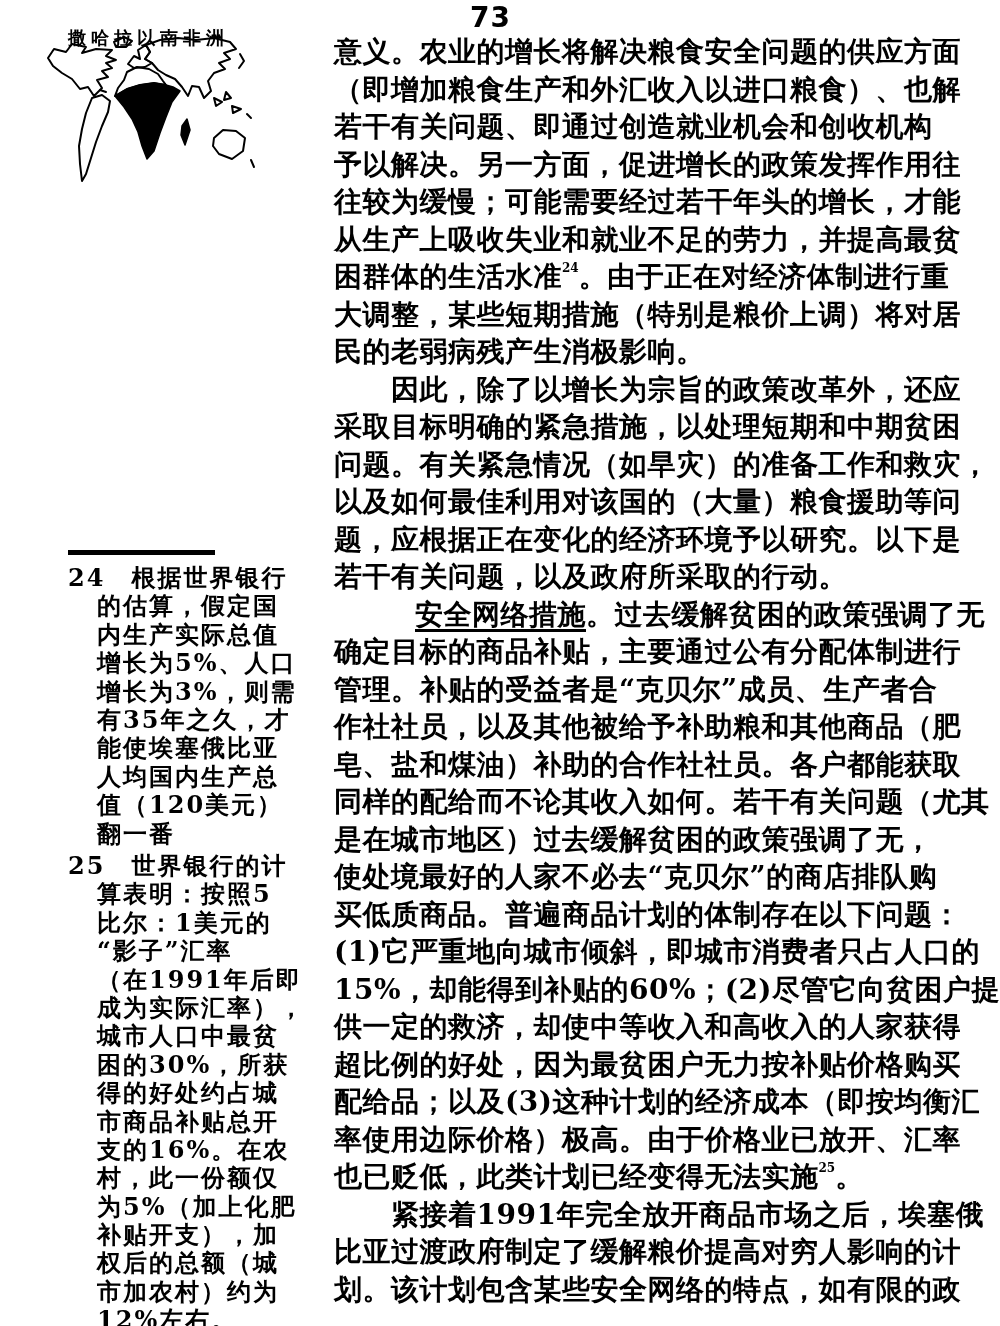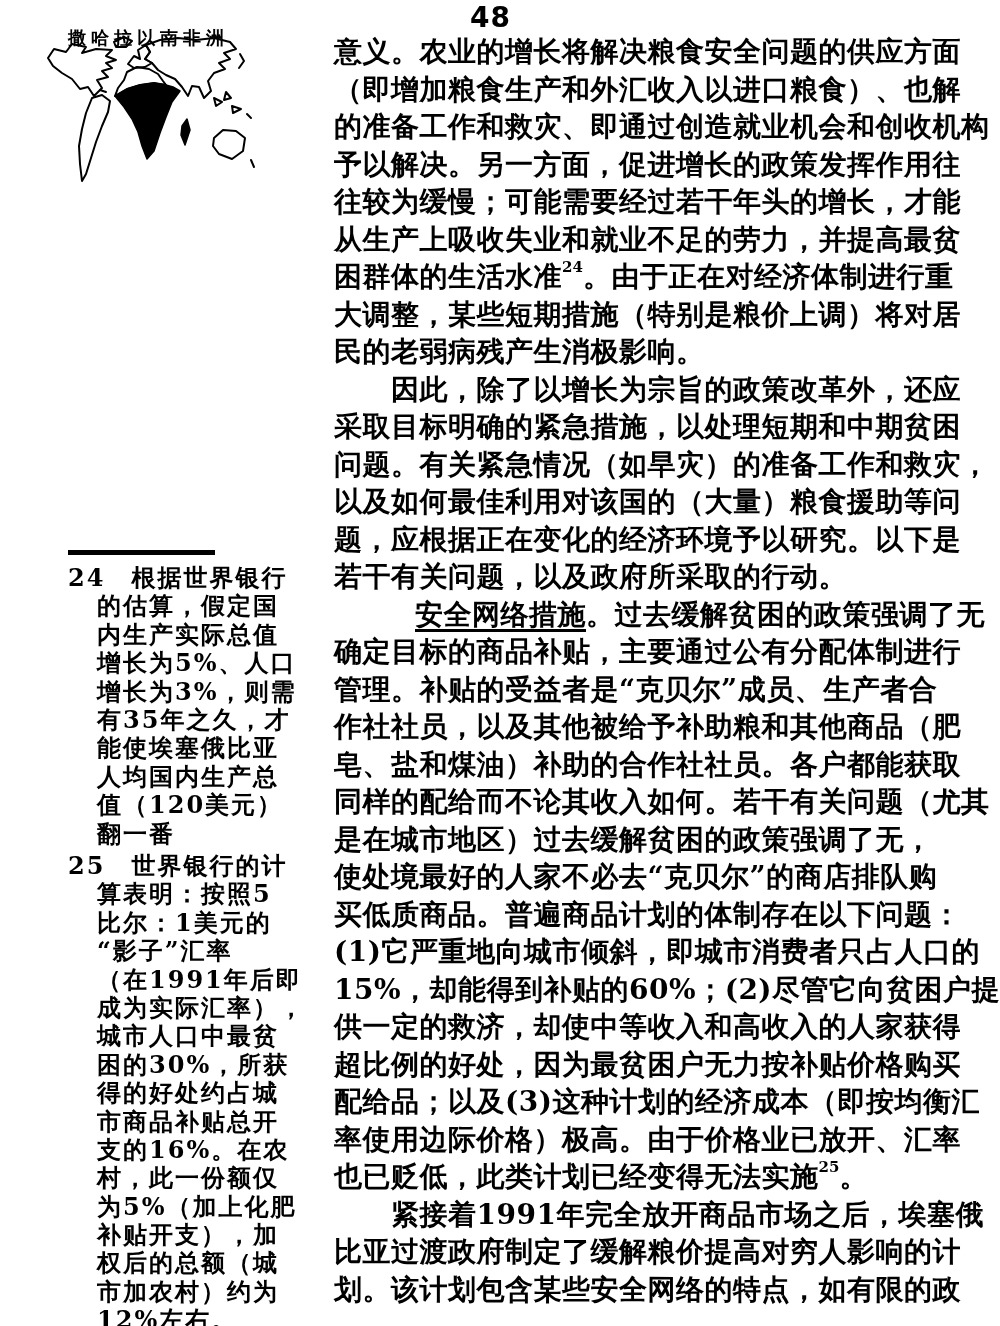--- a/index.html
+++ b/index.html
@@ -26,29 +26,29 @@
   }
   .fn .fn-line{padding-left:29px;height:28.4px;}
   .fn .fn-line:first-child{padding-left:0;}
   .fn24{top:564px;}
   .fn25{top:852px;}
   .main{
     position:absolute;left:334px;top:33px;width:640px;font-size:28px;font-weight:700;
     line-height:37.5px;letter-spacing:0.5px;white-space:nowrap;
   }
   .main .line{height:37.5px;}
-  sup{font-size:15px;position:relative;top:-4px;vertical-align:super;letter-spacing:0;line-height:0;}
+  sup{font-size:12px;position:relative;top:-4px;vertical-align:super;letter-spacing:0;line-height:0;}
   .ul{text-decoration:underline;text-underline-offset:5px;text-decoration-thickness:2.5px;margin-left:24px;}
 </style>
 </head>
 <body>
 
 <div class="page">
 
-  <div class="pageno">48</div>
+  <div class="pageno">73</div>
 
   <div class="caption">撒哈拉以南非洲</div>
 
   <svg class="map" width="218" height="152" viewBox="0 0 218 152" aria-hidden="true">
 
     <path d="M6 24 L12 15 L24 18 L30 10 L44 13 L40 19 L54 15 L70 16 L64 22 L74 26 L64 29 L70 34 L60 37 L66 43 L55 46 L60 54 L52 62 L46 53 L38 55 L30 45 L20 39 L11 32 Z"></path>
 
     <path d="M72 8 L82 3 L90 7 L84 13 L74 13 Z"></path>
 
     <path d="M50 64 L60 61 L68 67 L66 78 L60 92 L54 108 L49 124 L44 140 L40 147 L38 130 L37 112 L40 95 L44 79 Z"></path>
@@ -109,21 +109,21 @@
       <div class="fn-line">权后的总额（城</div>
       <div class="fn-line">市加农村）约为</div>
       <div class="fn-line">12%左右。</div>
     </div>
 
   <div class="main">
 
     <div>
         <div class="line">意义。农业的增长将解决粮食安全问题的供应方面</div>
         <div class="line">（即增加粮食生产和外汇收入以进口粮食）、也解</div>
-        <div class="line">的准备工作和救灾、即通过创造就业机会和创收机构</div>
+        <div class="line">若干有关问题、即通过创造就业机会和创收机构</div>
         <div class="line">予以解决。另一方面，促进增长的政策发挥作用往</div>
         <div class="line">往较为缓慢；可能需要经过若干年头的增长，才能</div>
         <div class="line">从生产上吸收失业和就业不足的劳力，并提高最贫</div>
       </div>
 
     <div class="line">
       <span>困群体的生活水准</span><sup>24</sup><span>。由于正在对经济体制进行重</span>
     </div>
 
     <div class="line">大调整，某些短期措施（特别是粮价上调）将对居</div>

